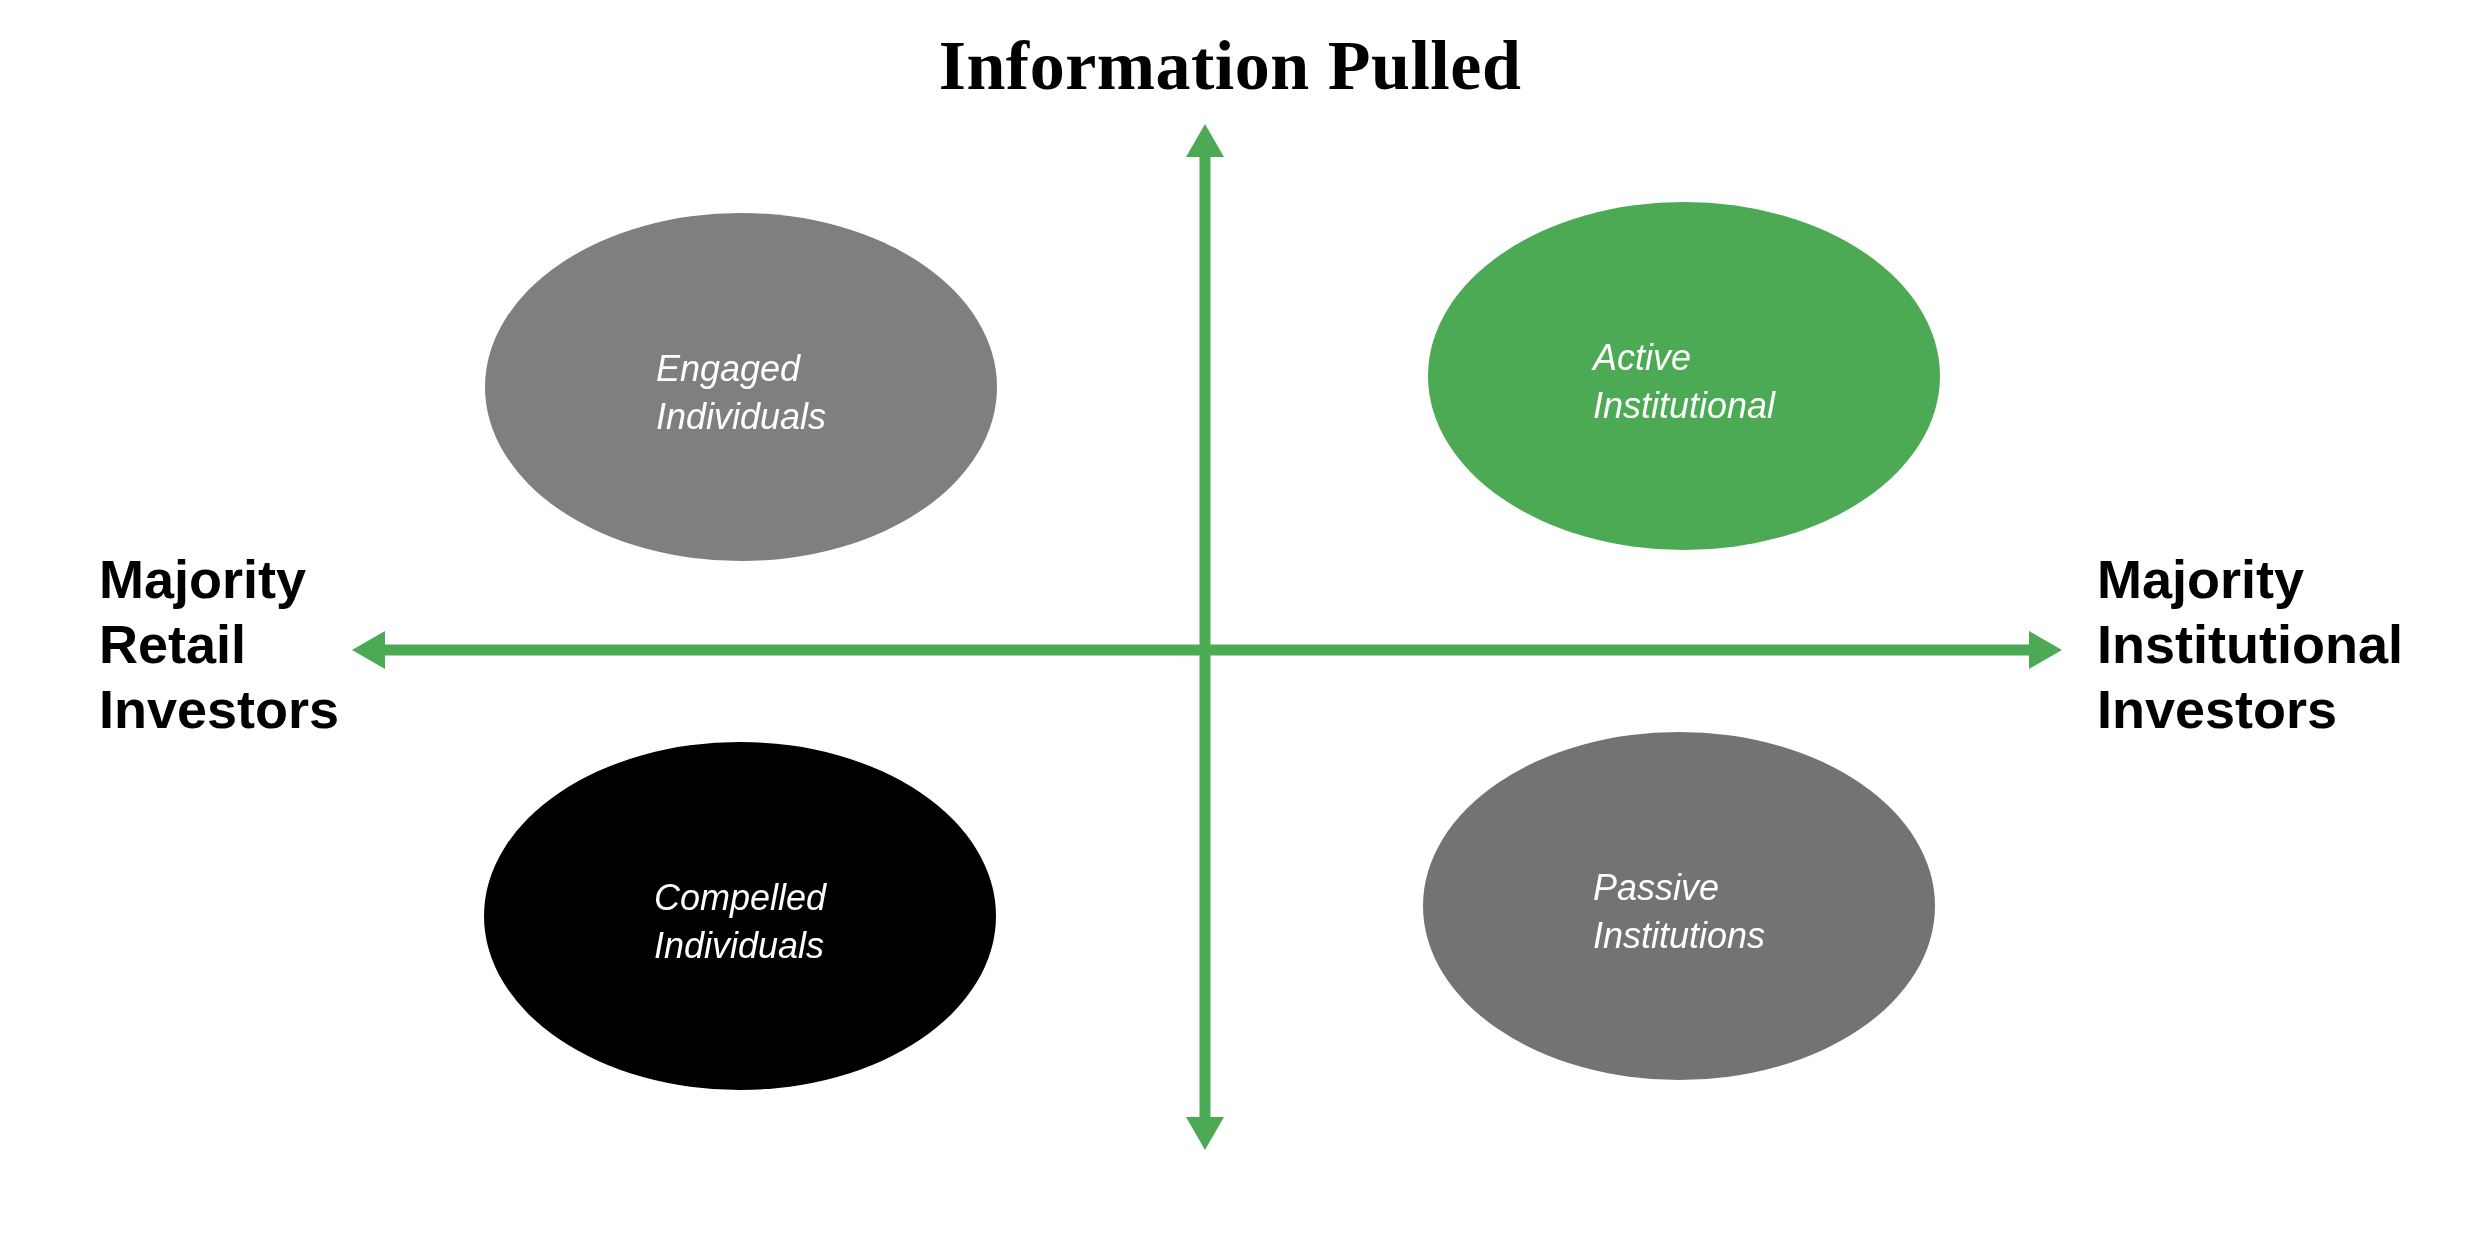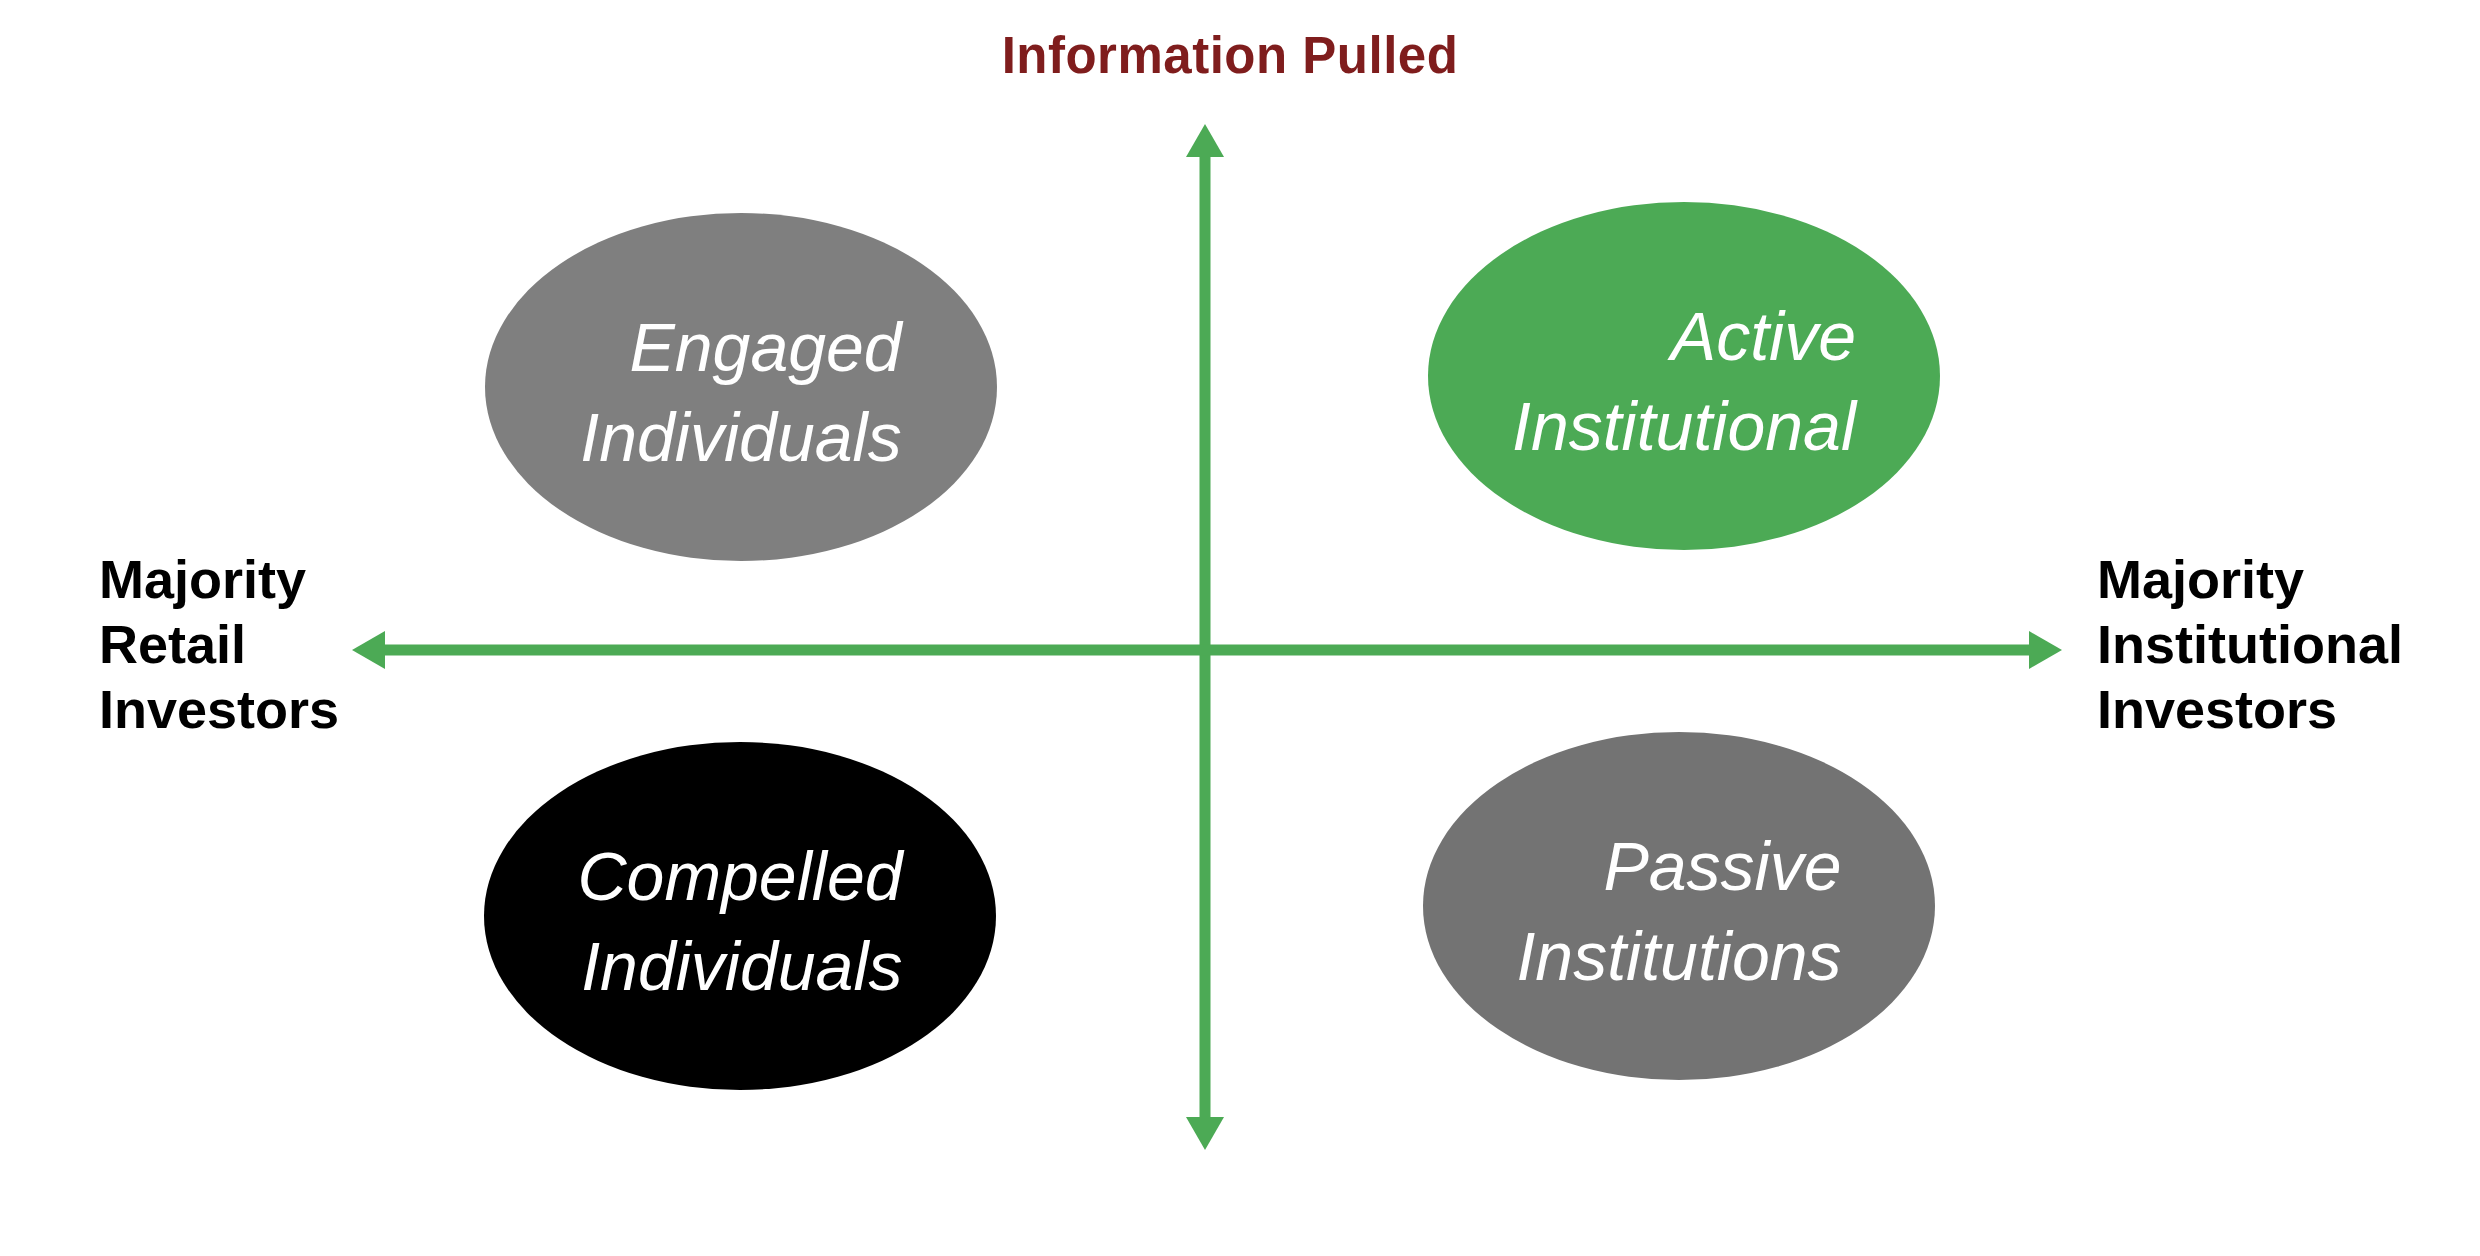--- a/index.html
+++ b/index.html
@@ -18,25 +18,26 @@
   .axes-svg {
     position: absolute;
     left: 0;
     top: 0;
     width: 2480px;
     height: 1256px;
   }
   .axis-title {
     position: absolute;
     transform: translateX(-50%);
-    font-size: 51px;
+    font-size: 70px;
     font-weight: bold;
-    color: #7f1d1d;
+    color: #000000;
     white-space: nowrap;
     letter-spacing: 0.5px;
+    font-family: Liberation Serif, serif;
   }
   .axis-title.top { left: 1230px; top: 26px; }
   .axis-title.bottom { left: 1232px; top: 1154px; }
   .side-label {
     position: absolute;
     transform: translate(-50%, -50%);
     font-size: 54px;
     font-weight: bold;
     line-height: 1.2;
     color: #000000;
@@ -52,25 +53,25 @@
     border-radius: 50%;
     display: flex;
     align-items: center;
     justify-content: center;
   }
   .ellipse.tl { left: 485px; top: 213px; }
   .ellipse.tr { left: 1428px; top: 202px; }
   .ellipse.bl { left: 484px; top: 742px; }
   .ellipse.br { left: 1423px; top: 732px; }
   .ellipse-label {
-    font-size: 68px;
+    font-size: 36px;
     font-style: italic;
     line-height: 1.32;
     color: #ffffff;
-    text-align: right;
+    text-align: left;
     white-space: pre-line;
     transform: translateY(6px);
   }
 </style>
 </head>
 <body>
 
 <div class="canvas">
 
   <svg class="axes-svg" viewBox="0 0 2480 1256" xmlns="http://www.w3.org/2000/svg">

